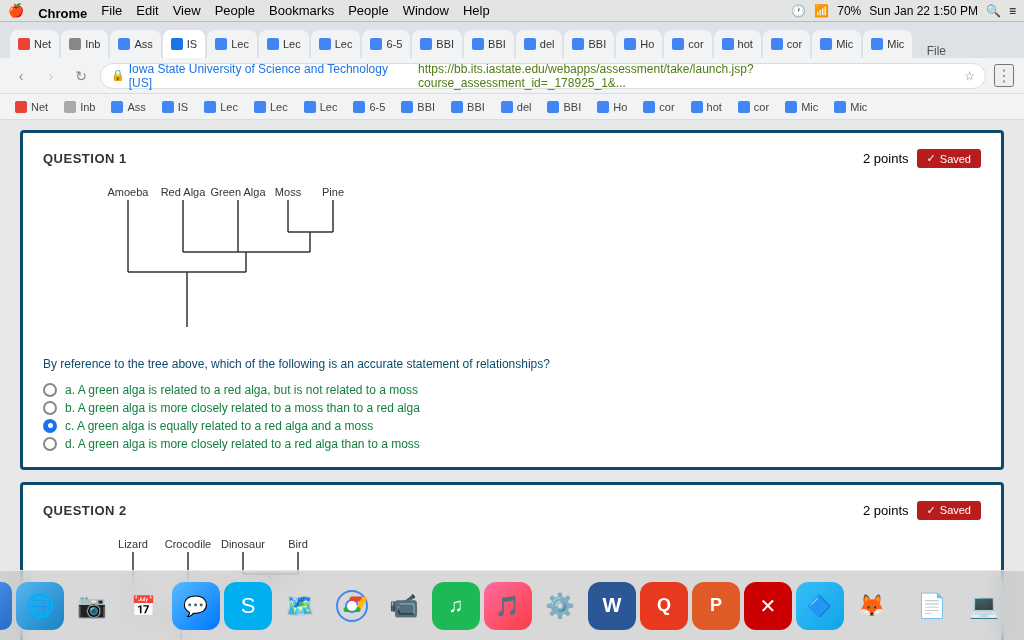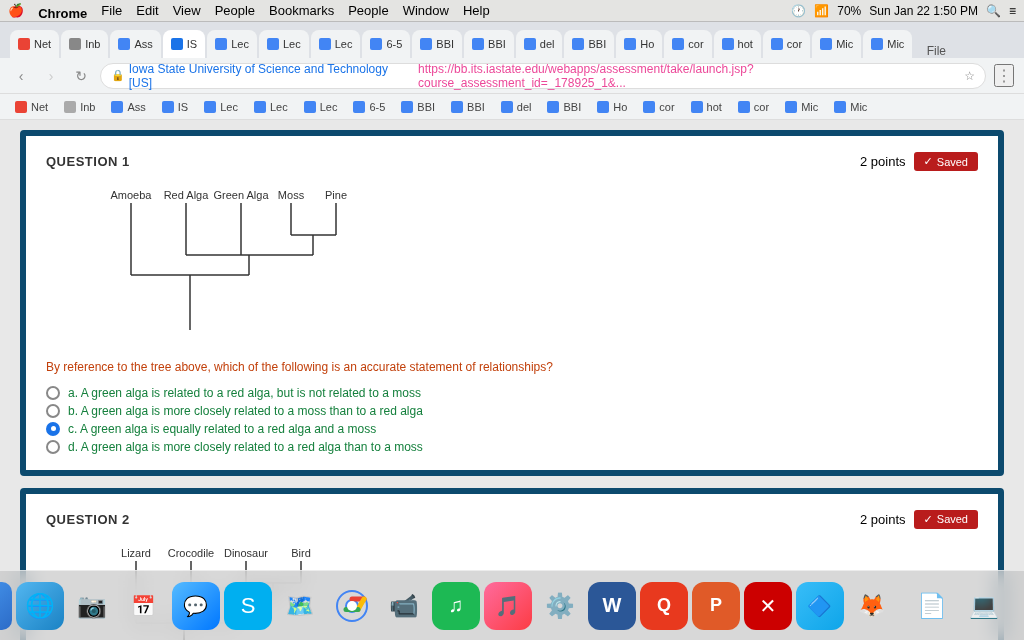--- a/index.html
+++ b/index.html
@@ -142,21 +142,21 @@
     .page-content {
       background: #e8e8e8;
       height: calc(640px - 22px - 36px - 36px - 26px);
       overflow-y: auto;
       padding: 10px 20px;
     }
 
     
     .question-card {
       background: #fff;
-      border: 6px solid #0c4a6e;
+      border: 3px solid #0c4a6e;
       border-radius: 4px;
       margin-bottom: 12px;
       padding: 16px 20px;
     }
 
     .question-header {
       display: flex;
       justify-content: space-between;
       align-items: center;
       margin-bottom: 14px;
@@ -193,21 +193,21 @@
 
     
     .tree-container {
       margin: 0 auto;
       position: relative;
     }
 
     
     .question-text {
       font-size: 12px;
-      color: #c2410c;
+      color: #0c4a6e;
       margin: 14px 0 10px 0;
       line-height: 1.4;
     }
 
     
     .answer-choices {
       display: flex;
       flex-direction: column;
       gap: 4px;
     }
@@ -376,21 +376,21 @@
     <div style="margin-left:auto; display:flex; align-items:center; font-size:12px; padding-right:8px; color:#555;">File</div>
   </div>
 
   <div class="address-bar">
     <button class="nav-btn">‹</button>
     <button class="nav-btn" style="color:#ccc;">›</button>
     <button class="nav-btn">↻</button>
     <div class="url-bar">
       <span class="lock-icon">🔒</span>
       <span class="url-text"><span class="green">Iowa State University of Science and Technology [US]</span></span>
-      <span style="color:#ec4899; font-size:12px;">  https://bb.its.iastate.edu/webapps/assessment/take/launch.jsp?course_assessment_id=_178925_1&amp;...</span>
+      <span style="color:#4d7c0f; font-size:12px;">  https://bb.its.iastate.edu/webapps/assessment/take/launch.jsp?course_assessment_id=_178925_1&amp;...</span>
       <span class="star-btn">☆</span>
     </div>
     <button class="more-btn">⋮</button>
   </div>
 
   <div class="bookmarks-bar">
     <div class="bookmark-item">
       <div class="bm-icon red"></div>
       <span>Net</span>
     </div>

